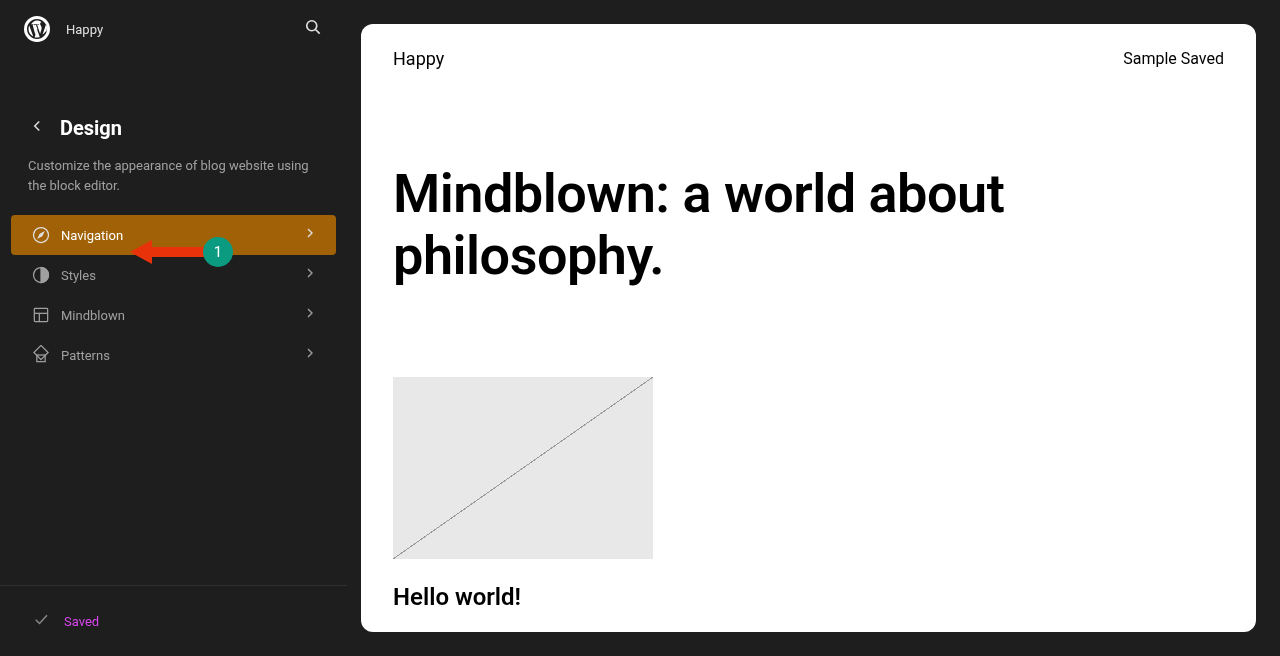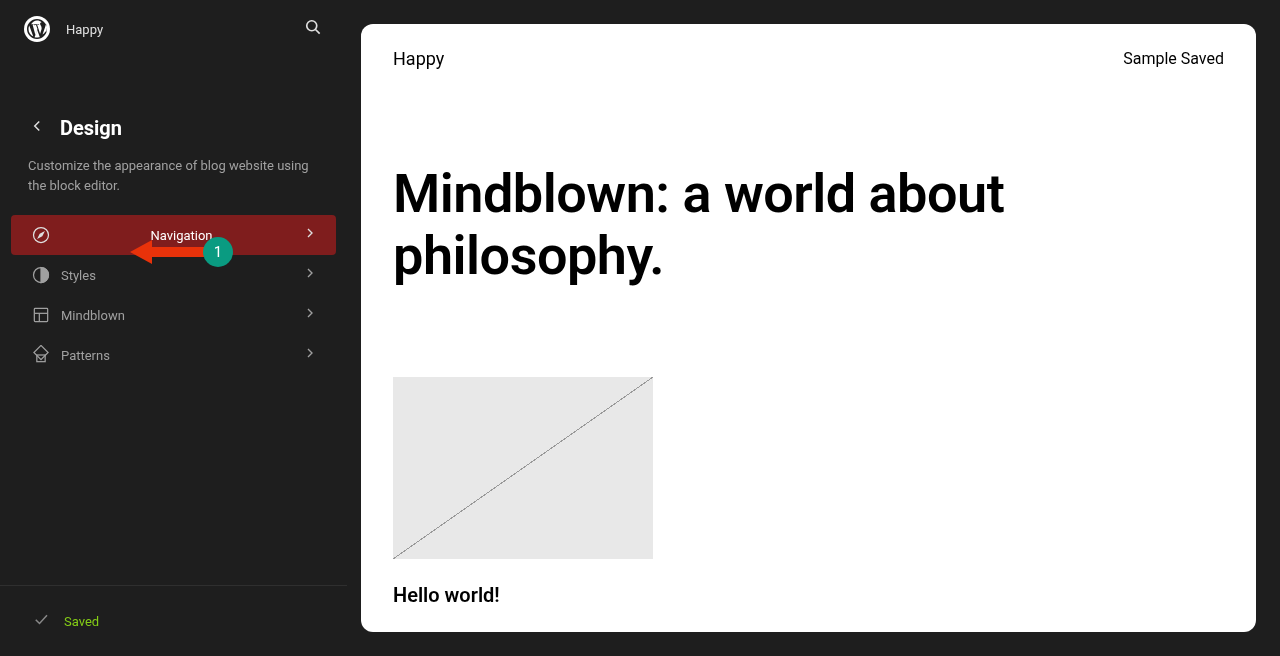--- a/index.html
+++ b/index.html
@@ -93,22 +93,21 @@
       display: flex;
       align-items: center;
       padding: 10px 18px;
       border-radius: 4px;
       cursor: pointer;
       position: relative;
       height: 40px;
     }
     
     .menu-item.active {
-      background: #7f1d1d;
-      text-align: center;
+      background: #a16207;
     }
     
     .menu-item-icon {
       width: 24px;
       height: 24px;
       display: flex;
       align-items: center;
       justify-content: center;
       margin-right: 8px;
       color: #a0a0a0;
@@ -144,21 +143,21 @@
       align-items: center;
     }
     
     .check-icon {
       margin-right: 14px;
       color: #888;
     }
     
     .saved-label {
       font-size: 13px;
-      color: #84cc16;
+      color: #d946ef;
       text-align: right;
     }
     
     
     .main {
       flex: 1;
       padding: 24px 24px 24px 14px;
     }
     
     .preview-frame {
@@ -212,21 +211,21 @@
       content: "";
       position: absolute;
       top: 0;
       left: 0;
       right: 0;
       bottom: 0;
       background: linear-gradient(to bottom right, transparent calc(50% - 0.5px), #999 calc(50% - 0.5px), #999 calc(50% + 0.5px), transparent calc(50% + 0.5px));
     }
     
     .post-title {
-      font-size: 20px;
+      font-size: 24px;
       font-weight: 600;
       margin-bottom: 18px;
     }
     
     
     .annotation {
       position: absolute;
       left: 130px;
       top: 237px;
       display: flex;

